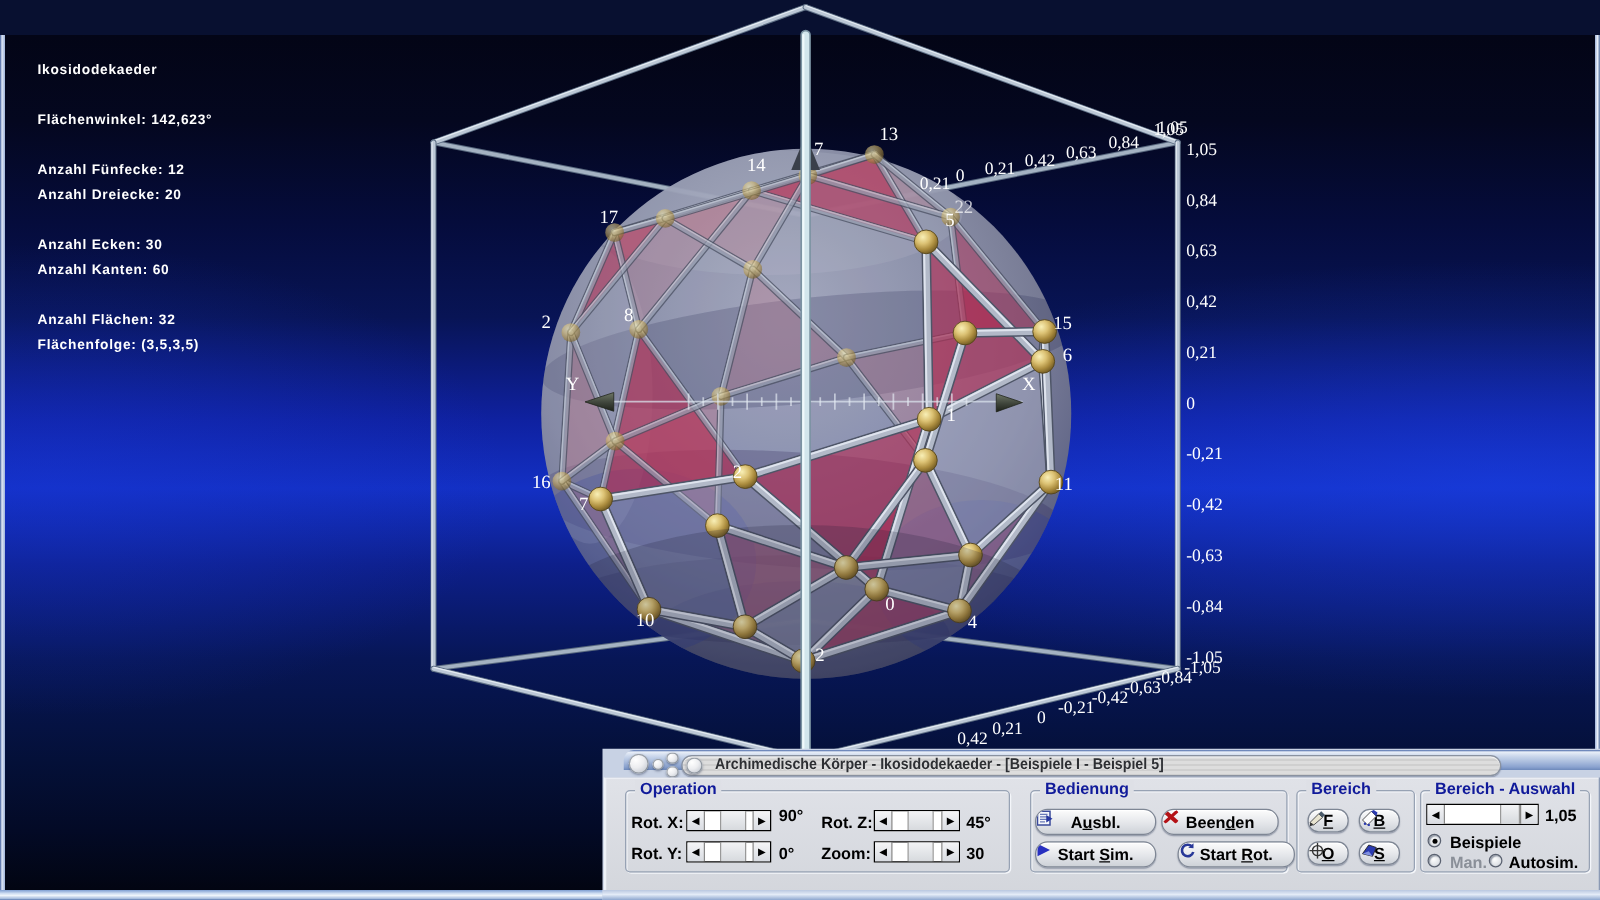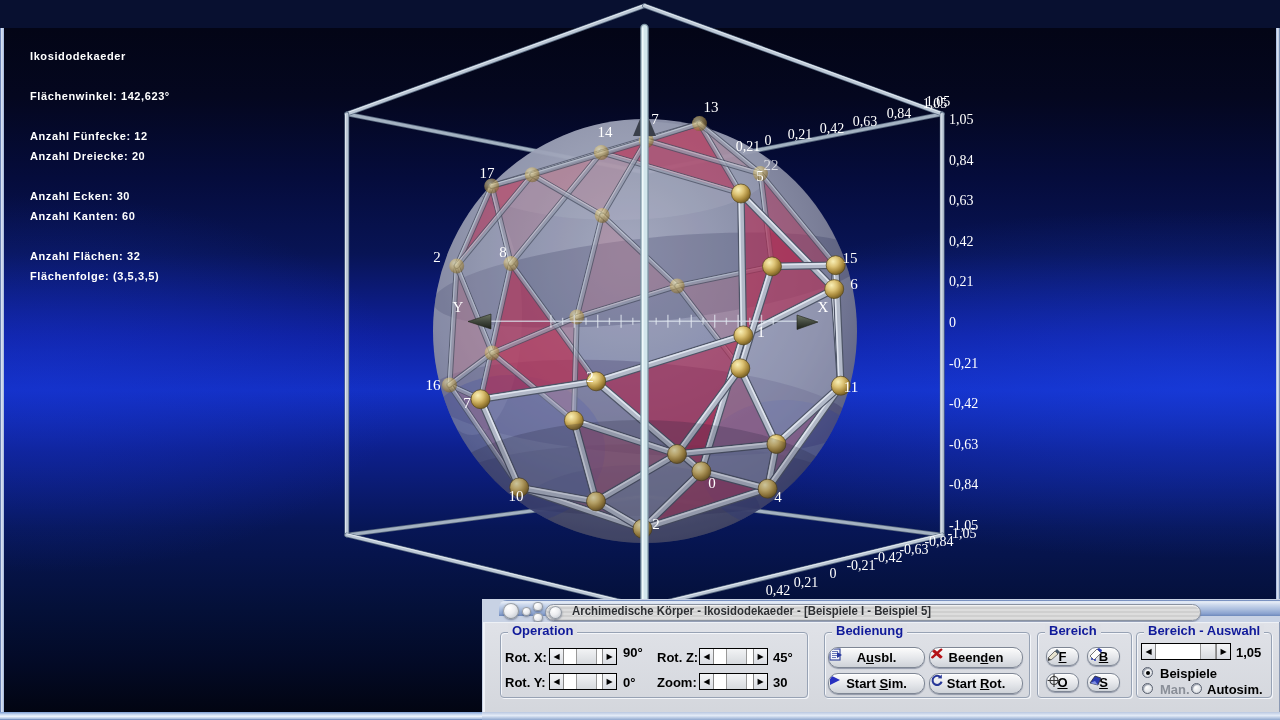--- a/index.html
+++ b/index.html
@@ -659,21 +659,21 @@
             <path d="M1.5 1.5 L11 10 M2.5 1 L12 9.5 M11 1.5 L1.5 10 M12 1 L2.5 9.5" stroke="#b41217" stroke-width="2.2" fill="none"></path>
           </svg>
           <span>Been<u>d</u>en</span>
         </div>
   <div class="btn" style="left:344px;top:51px;width:97px">
           <svg width="12" height="12">
             <path d="M1 1 L11 6 L1 11 Z" fill="#2830c0"></path>
           </svg>
           <span>Start <u>S</u>im.</span>
         </div>
-  <div class="btn" style="left:445px;top:51px;width:94px">
+  <div class="btn" style="left:458px;top:51px;width:94px">
           <svg width="13" height="13">
             <path d="M10.5 3.2 A4.6 4.6 0 1 0 11.6 7.6" stroke="#283898" stroke-width="2.1" fill="none"></path>
             <path d="M11.8 0.5 L11.8 4.6 L7.6 4.2 Z" fill="#283898"></path>
           </svg>
           <span>Start <u>R</u>ot.</span>
         </div>
 
   <div class="grp" style="left:553px;top:10px;width:95px;height:66px">
           <b>Bereich</b>
         </div>

